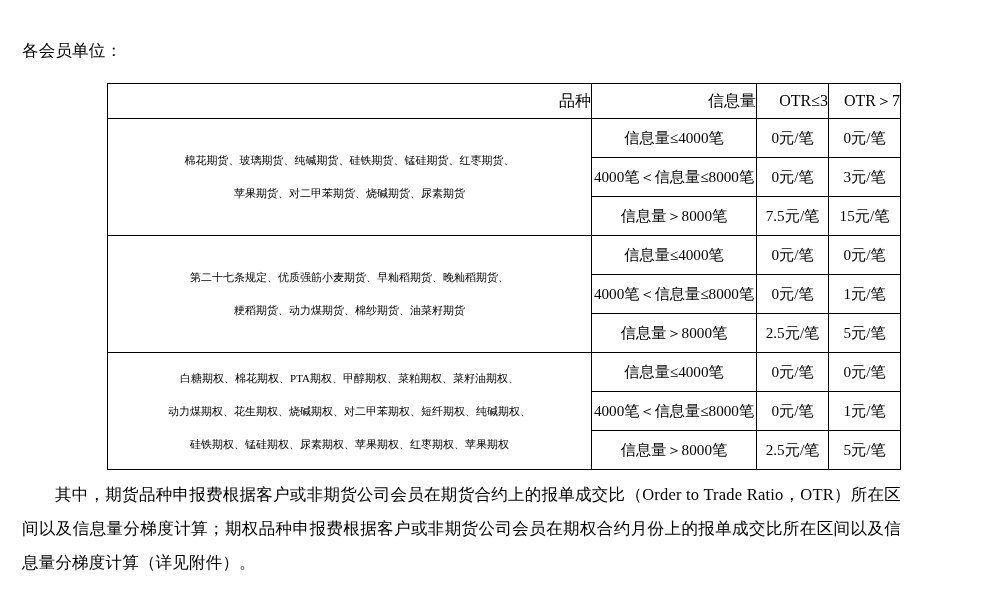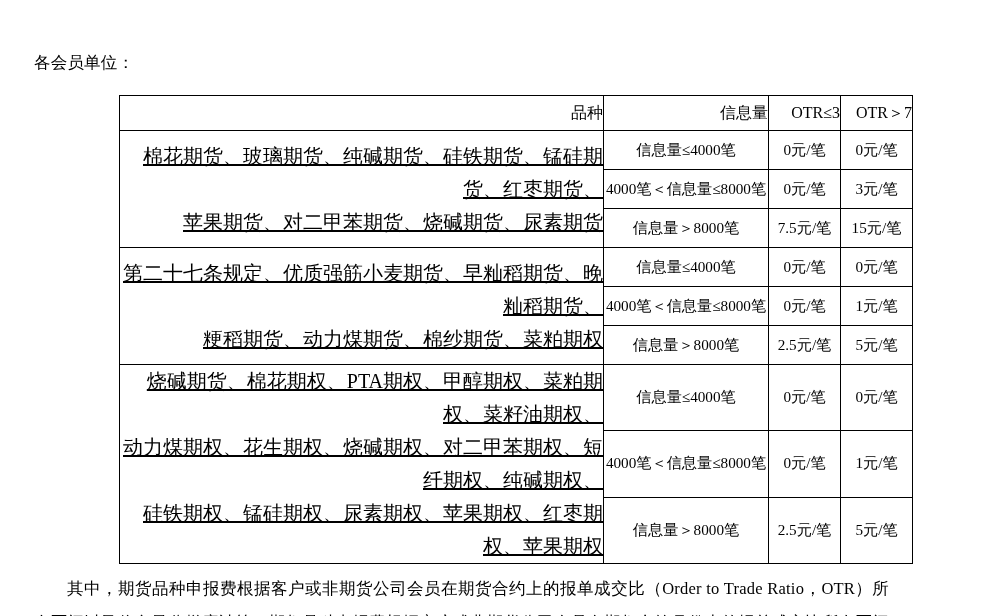--- a/index.html
+++ b/index.html
@@ -11,21 +11,21 @@
     height: 616px;
     background: #ffffff;
     font-family: "Liberation Serif", "DejaVu Serif", serif;
     color: #000000;
     overflow: hidden;
   }
   .page {
     position: relative;
     width: 1000px;
     height: 493px;
-    padding: 16px;
+    padding: 4px;
     box-sizing: border-box;
   }
   .para {
     font-size: 16.5px;
     line-height: 34px;
     letter-spacing: 0.2px;
     margin: 0;
     padding: 0 95px 0 18px;
     text-align: justify;
     text-justify: inter-ideograph;
@@ -54,24 +54,23 @@
   }
   th.hdr {
     text-align: right;
     font-size: 16px;
     height: 34px;
     font-weight: bold;
     font-family: "Liberation Serif", "DejaVu Serif", serif;
   }
   td.variety {
     padding: 8px 10px 8px 12px;
-    font-size: 20px;
+    font-size: 11px;
     line-height: 33px;
-    text-align: right;
-    text-decoration: underline;
+    text-align: center;
   }
   td.info, td.otr {
     text-align: center;
     font-size: 15.2px;
     height: 38px;
   }
   .col-variety { width: 484px; }
   .col-info    { width: 165px; }
   .col-otr1    { width: 72px; }
   .col-otr2    { width: 72px; }
@@ -121,40 +120,40 @@
       </tr>
       <tr>
         <td class="info nowrap">信息量＞8000笔</td>
         <td class="otr nowrap">7.5元/笔</td>
         <td class="otr nowrap">15元/笔</td>
       </tr>
 
       <tr>
         <td class="variety" rowspan="3">
           <div>第二十七条规定、优质强筋小麦期货、早籼稻期货、晚籼稻期货、</div>
-          <div>粳稻期货、动力煤期货、棉纱期货、菜粕期权</div>
+          <div>粳稻期货、动力煤期货、棉纱期货、油菜籽期货</div>
         </td>
         <td class="info nowrap">信息量≤4000笔</td>
         <td class="otr nowrap">0元/笔</td>
         <td class="otr nowrap">0元/笔</td>
       </tr>
       <tr>
         <td class="info nowrap">4000笔＜信息量≤8000笔</td>
         <td class="otr nowrap">0元/笔</td>
         <td class="otr nowrap">1元/笔</td>
       </tr>
       <tr>
         <td class="info nowrap">信息量＞8000笔</td>
         <td class="otr nowrap">2.5元/笔</td>
         <td class="otr nowrap">5元/笔</td>
       </tr>
 
       <tr>
         <td class="variety" rowspan="3">
-          <div>烧碱期货、棉花期权、PTA期权、甲醇期权、菜粕期权、菜籽油期权、</div>
+          <div>白糖期权、棉花期权、PTA期权、甲醇期权、菜粕期权、菜籽油期权、</div>
           <div>动力煤期权、花生期权、烧碱期权、对二甲苯期权、短纤期权、纯碱期权、</div>
           <div>硅铁期权、锰硅期权、尿素期权、苹果期权、红枣期权、苹果期权</div>
         </td>
         <td class="info nowrap">信息量≤4000笔</td>
         <td class="otr nowrap">0元/笔</td>
         <td class="otr nowrap">0元/笔</td>
       </tr>
       <tr>
         <td class="info nowrap">4000笔＜信息量≤8000笔</td>
         <td class="otr nowrap">0元/笔</td>

